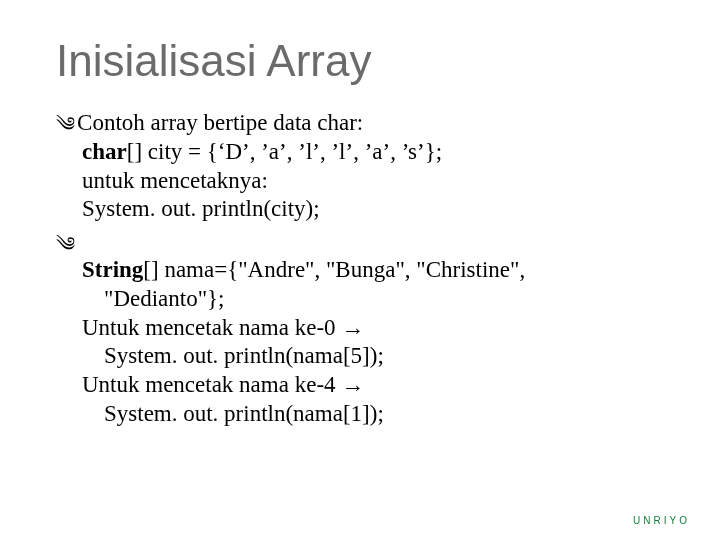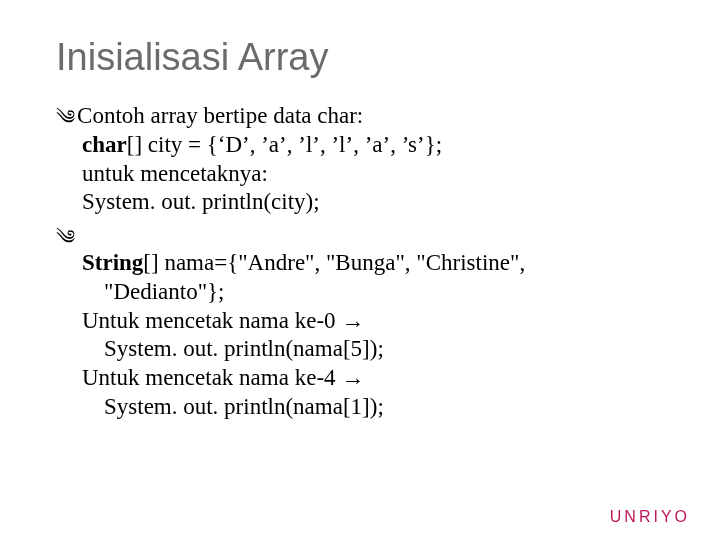--- a/index.html
+++ b/index.html
@@ -10,21 +10,21 @@
     font-family: "Times New Roman", Times, serif;
     color: #000000;
     position: relative;
     overflow: hidden;
   }
   .slide {
     padding: 36px 56px 0 56px;
   }
   .title {
     font-family: Arial, Helvetica, sans-serif;
-    font-size: 38px;
+    font-size: 44px;
     font-weight: 400;
     color: #6b6b6b;
     margin-bottom: 22px;
   }
   .bullet {
     display: flex;
     align-items: baseline;
     font-size: 23px;
     line-height: 1.3;
     margin-top: 6px;
@@ -45,23 +45,23 @@
     font-size: 23px;
     line-height: 1.25;
     padding-left: 48px;
   }
   .bold { font-weight: bold; }
   .footer {
     position: absolute;
     right: 30px;
     bottom: 14px;
     font-family: Arial, Helvetica, sans-serif;
-    font-size: 16px;
+    font-size: 10px;
     letter-spacing: 3px;
-    color: #be185d;
+    color: #15803d;
   }
 </style>
 </head>
 <body>
 
 <div class="slide">
 
   <h1 class="title">Inisialisasi Array</h1>
 
   <div class="bullet">

